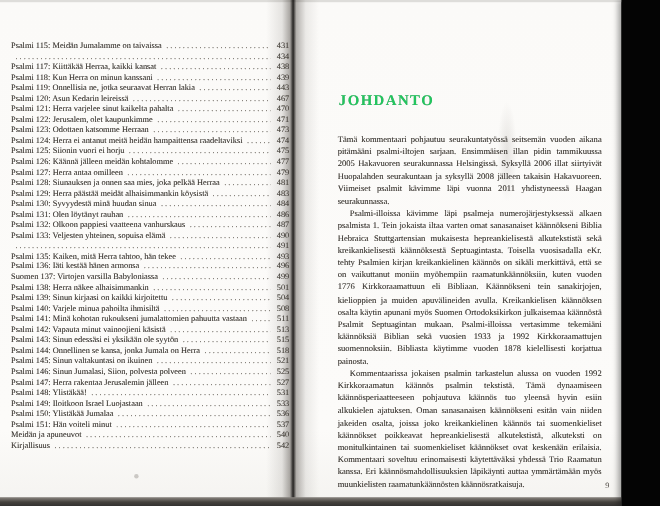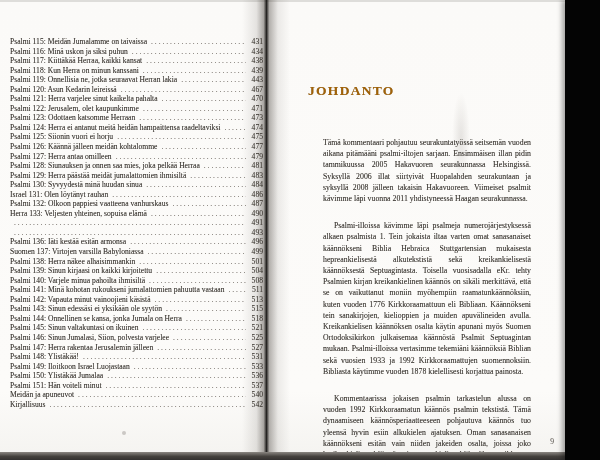--- a/index.html
+++ b/index.html
@@ -36,29 +36,29 @@
     font-size:7.6px; line-height:9.55px; color:#3c3833;
     text-shadow:0 0 0.5px rgba(60,55,50,0.45);
   }
   .toc-row { display:flex; align-items:flex-start; white-space:nowrap; }
   .toc-label { flex:0 0 auto; }
   .toc-dots  { flex:1 1 auto; overflow:hidden; margin:0 3px 0 4px; color:#6e6860; }
   .toc-page  { flex:0 0 auto; min-width:14px; text-align:right; color:#44403a; }
   
   .chapter-heading {
     position:absolute; left:308px; top:83px;
-    font-size:13.5px; font-weight:bold; letter-spacing:1.3px; color:#a16207;
+    font-size:13.5px; font-weight:bold; letter-spacing:1.3px; color:#22c55e;
     text-shadow:0 0 0.5px rgba(51,48,44,0.4);
   }
   .intro-body {
     position:absolute; left:307px; top:121px; width:240px;
     font-size:7.8px; line-height:11.2px; text-align:justify;
     color:#3c3833; text-shadow:0 0 0.5px rgba(60,55,50,0.45);
   }
-  .intro-body p { margin:16px; }
+  .intro-body p { margin:0; }
   .intro-body p + p { text-indent:11px; }
   .page-number {
     position:absolute; left:536px; top:437px; width:18px; text-align:right;
     font-size:7.5px; color:#4c4741;
   }
   
   .smudge {
     position:absolute; left:452px; top:92px; width:18px; height:92px;
     background:radial-gradient(ellipse at center, rgba(150,144,138,0.22), rgba(150,144,138,0) 70%);
   }
@@ -74,21 +74,20 @@
   <div class="paper"></div>
   <div class="top-edge"></div>
 
   <div class="toc">
       <div class="toc-row">
         <span class="toc-label">Psalmi 115: Meidän Jumalamme on taivaissa</span>
         <span class="toc-dots">. . . . . . . . . . . . . . . . . . . . . . . . . . . . . . . . . . . . . . . . . . . . . . . . . . . . . . . . . . . . . . . . . . . . . . . . . . . . . . . . </span>
         <span class="toc-page">431</span>
       </div>
       <div class="toc-row">
-        <span class="toc-label">Psalmi 116: Minä uskon ja siksi puhun</span>
         <span class="toc-dots">. . . . . . . . . . . . . . . . . . . . . . . . . . . . . . . . . . . . . . . . . . . . . . . . . . . . . . . . . . . . . . . . . . . . . . . . . . . . . . . . </span>
         <span class="toc-page">434</span>
       </div>
       <div class="toc-row">
         <span class="toc-label">Psalmi 117: Kiittäkää Herraa, kaikki kansat</span>
         <span class="toc-dots">. . . . . . . . . . . . . . . . . . . . . . . . . . . . . . . . . . . . . . . . . . . . . . . . . . . . . . . . . . . . . . . . . . . . . . . . . . . . . . . . </span>
         <span class="toc-page">438</span>
       </div>
       <div class="toc-row">
         <span class="toc-label">Psalmi 118: Kun Herra on minun kanssani</span>
@@ -139,54 +138,55 @@
         <span class="toc-label">Psalmi 127: Herra antaa omilleen</span>
         <span class="toc-dots">. . . . . . . . . . . . . . . . . . . . . . . . . . . . . . . . . . . . . . . . . . . . . . . . . . . . . . . . . . . . . . . . . . . . . . . . . . . . . . . . </span>
         <span class="toc-page">479</span>
       </div>
       <div class="toc-row">
         <span class="toc-label">Psalmi 128: Siunauksen ja onnen saa mies, joka pelkää Herraa</span>
         <span class="toc-dots">. . . . . . . . . . . . . . . . . . . . . . . . . . . . . . . . . . . . . . . . . . . . . . . . . . . . . . . . . . . . . . . . . . . . . . . . . . . . . . . . </span>
         <span class="toc-page">481</span>
       </div>
       <div class="toc-row">
-        <span class="toc-label">Psalmi 129: Herra päästää meidät jumalattomien ihmisiltä</span>
+        <span class="toc-label">Psalmi 129: Herra päästää meidät alhaisimmankin köysistä</span>
         <span class="toc-dots">. . . . . . . . . . . . . . . . . . . . . . . . . . . . . . . . . . . . . . . . . . . . . . . . . . . . . . . . . . . . . . . . . . . . . . . . . . . . . . . . </span>
         <span class="toc-page">483</span>
       </div>
       <div class="toc-row">
         <span class="toc-label">Psalmi 130: Syvyydestä minä huudan sinua</span>
         <span class="toc-dots">. . . . . . . . . . . . . . . . . . . . . . . . . . . . . . . . . . . . . . . . . . . . . . . . . . . . . . . . . . . . . . . . . . . . . . . . . . . . . . . . </span>
         <span class="toc-page">484</span>
       </div>
       <div class="toc-row">
-        <span class="toc-label">Israel 131: Olen löytänyt rauhan</span>
+        <span class="toc-label">Psalmi 131: Olen löytänyt rauhan</span>
         <span class="toc-dots">. . . . . . . . . . . . . . . . . . . . . . . . . . . . . . . . . . . . . . . . . . . . . . . . . . . . . . . . . . . . . . . . . . . . . . . . . . . . . . . . </span>
         <span class="toc-page">486</span>
       </div>
       <div class="toc-row">
         <span class="toc-label">Psalmi 132: Olkoon pappiesi vaatteena vanhurskaus</span>
         <span class="toc-dots">. . . . . . . . . . . . . . . . . . . . . . . . . . . . . . . . . . . . . . . . . . . . . . . . . . . . . . . . . . . . . . . . . . . . . . . . . . . . . . . . </span>
         <span class="toc-page">487</span>
       </div>
       <div class="toc-row">
-        <span class="toc-label">Herra 133: Veljesten yhteinen, sopuisa elämä</span>
+        <span class="toc-label">Psalmi 133: Veljesten yhteinen, sopuisa elämä</span>
         <span class="toc-dots">. . . . . . . . . . . . . . . . . . . . . . . . . . . . . . . . . . . . . . . . . . . . . . . . . . . . . . . . . . . . . . . . . . . . . . . . . . . . . . . . </span>
         <span class="toc-page">490</span>
       </div>
       <div class="toc-row">
         <span class="toc-dots">. . . . . . . . . . . . . . . . . . . . . . . . . . . . . . . . . . . . . . . . . . . . . . . . . . . . . . . . . . . . . . . . . . . . . . . . . . . . . . . . </span>
         <span class="toc-page">491</span>
       </div>
       <div class="toc-row">
+        <span class="toc-label">Psalmi 135: Kaiken, mitä Herra tahtoo, hän tekee</span>
         <span class="toc-dots">. . . . . . . . . . . . . . . . . . . . . . . . . . . . . . . . . . . . . . . . . . . . . . . . . . . . . . . . . . . . . . . . . . . . . . . . . . . . . . . . </span>
         <span class="toc-page">493</span>
       </div>
       <div class="toc-row">
-        <span class="toc-label">Psalmi 136: Iäti kestää esitän armonsa</span>
+        <span class="toc-label">Psalmi 136: Iäti kestää hänen armonsa</span>
         <span class="toc-dots">. . . . . . . . . . . . . . . . . . . . . . . . . . . . . . . . . . . . . . . . . . . . . . . . . . . . . . . . . . . . . . . . . . . . . . . . . . . . . . . . </span>
         <span class="toc-page">496</span>
       </div>
       <div class="toc-row">
         <span class="toc-label">Suomen 137: Virtojen varsilla Babyloniassa</span>
         <span class="toc-dots">. . . . . . . . . . . . . . . . . . . . . . . . . . . . . . . . . . . . . . . . . . . . . . . . . . . . . . . . . . . . . . . . . . . . . . . . . . . . . . . . </span>
         <span class="toc-page">499</span>
       </div>
       <div class="toc-row">
         <span class="toc-label">Psalmi 138: Herra näkee alhaisimmankin</span>
@@ -222,21 +222,21 @@
         <span class="toc-label">Psalmi 144: Onnellinen se kansa, jonka Jumala on Herra</span>
         <span class="toc-dots">. . . . . . . . . . . . . . . . . . . . . . . . . . . . . . . . . . . . . . . . . . . . . . . . . . . . . . . . . . . . . . . . . . . . . . . . . . . . . . . . </span>
         <span class="toc-page">518</span>
       </div>
       <div class="toc-row">
         <span class="toc-label">Psalmi 145: Sinun valtakuntasi on ikuinen</span>
         <span class="toc-dots">. . . . . . . . . . . . . . . . . . . . . . . . . . . . . . . . . . . . . . . . . . . . . . . . . . . . . . . . . . . . . . . . . . . . . . . . . . . . . . . . </span>
         <span class="toc-page">521</span>
       </div>
       <div class="toc-row">
-        <span class="toc-label">Psalmi 146: Sinun Jumalasi, Siion, polvesta varjelee</span>
+        <span class="toc-label">Psalmi 146: Sinun Jumalasi, Siion, polvesta polveen</span>
         <span class="toc-dots">. . . . . . . . . . . . . . . . . . . . . . . . . . . . . . . . . . . . . . . . . . . . . . . . . . . . . . . . . . . . . . . . . . . . . . . . . . . . . . . . </span>
         <span class="toc-page">525</span>
       </div>
       <div class="toc-row">
         <span class="toc-label">Psalmi 147: Herra rakentaa Jerusalemin jälleen</span>
         <span class="toc-dots">. . . . . . . . . . . . . . . . . . . . . . . . . . . . . . . . . . . . . . . . . . . . . . . . . . . . . . . . . . . . . . . . . . . . . . . . . . . . . . . . </span>
         <span class="toc-page">527</span>
       </div>
       <div class="toc-row">
         <span class="toc-label">Psalmi 148: Ylistäkää!</span>

